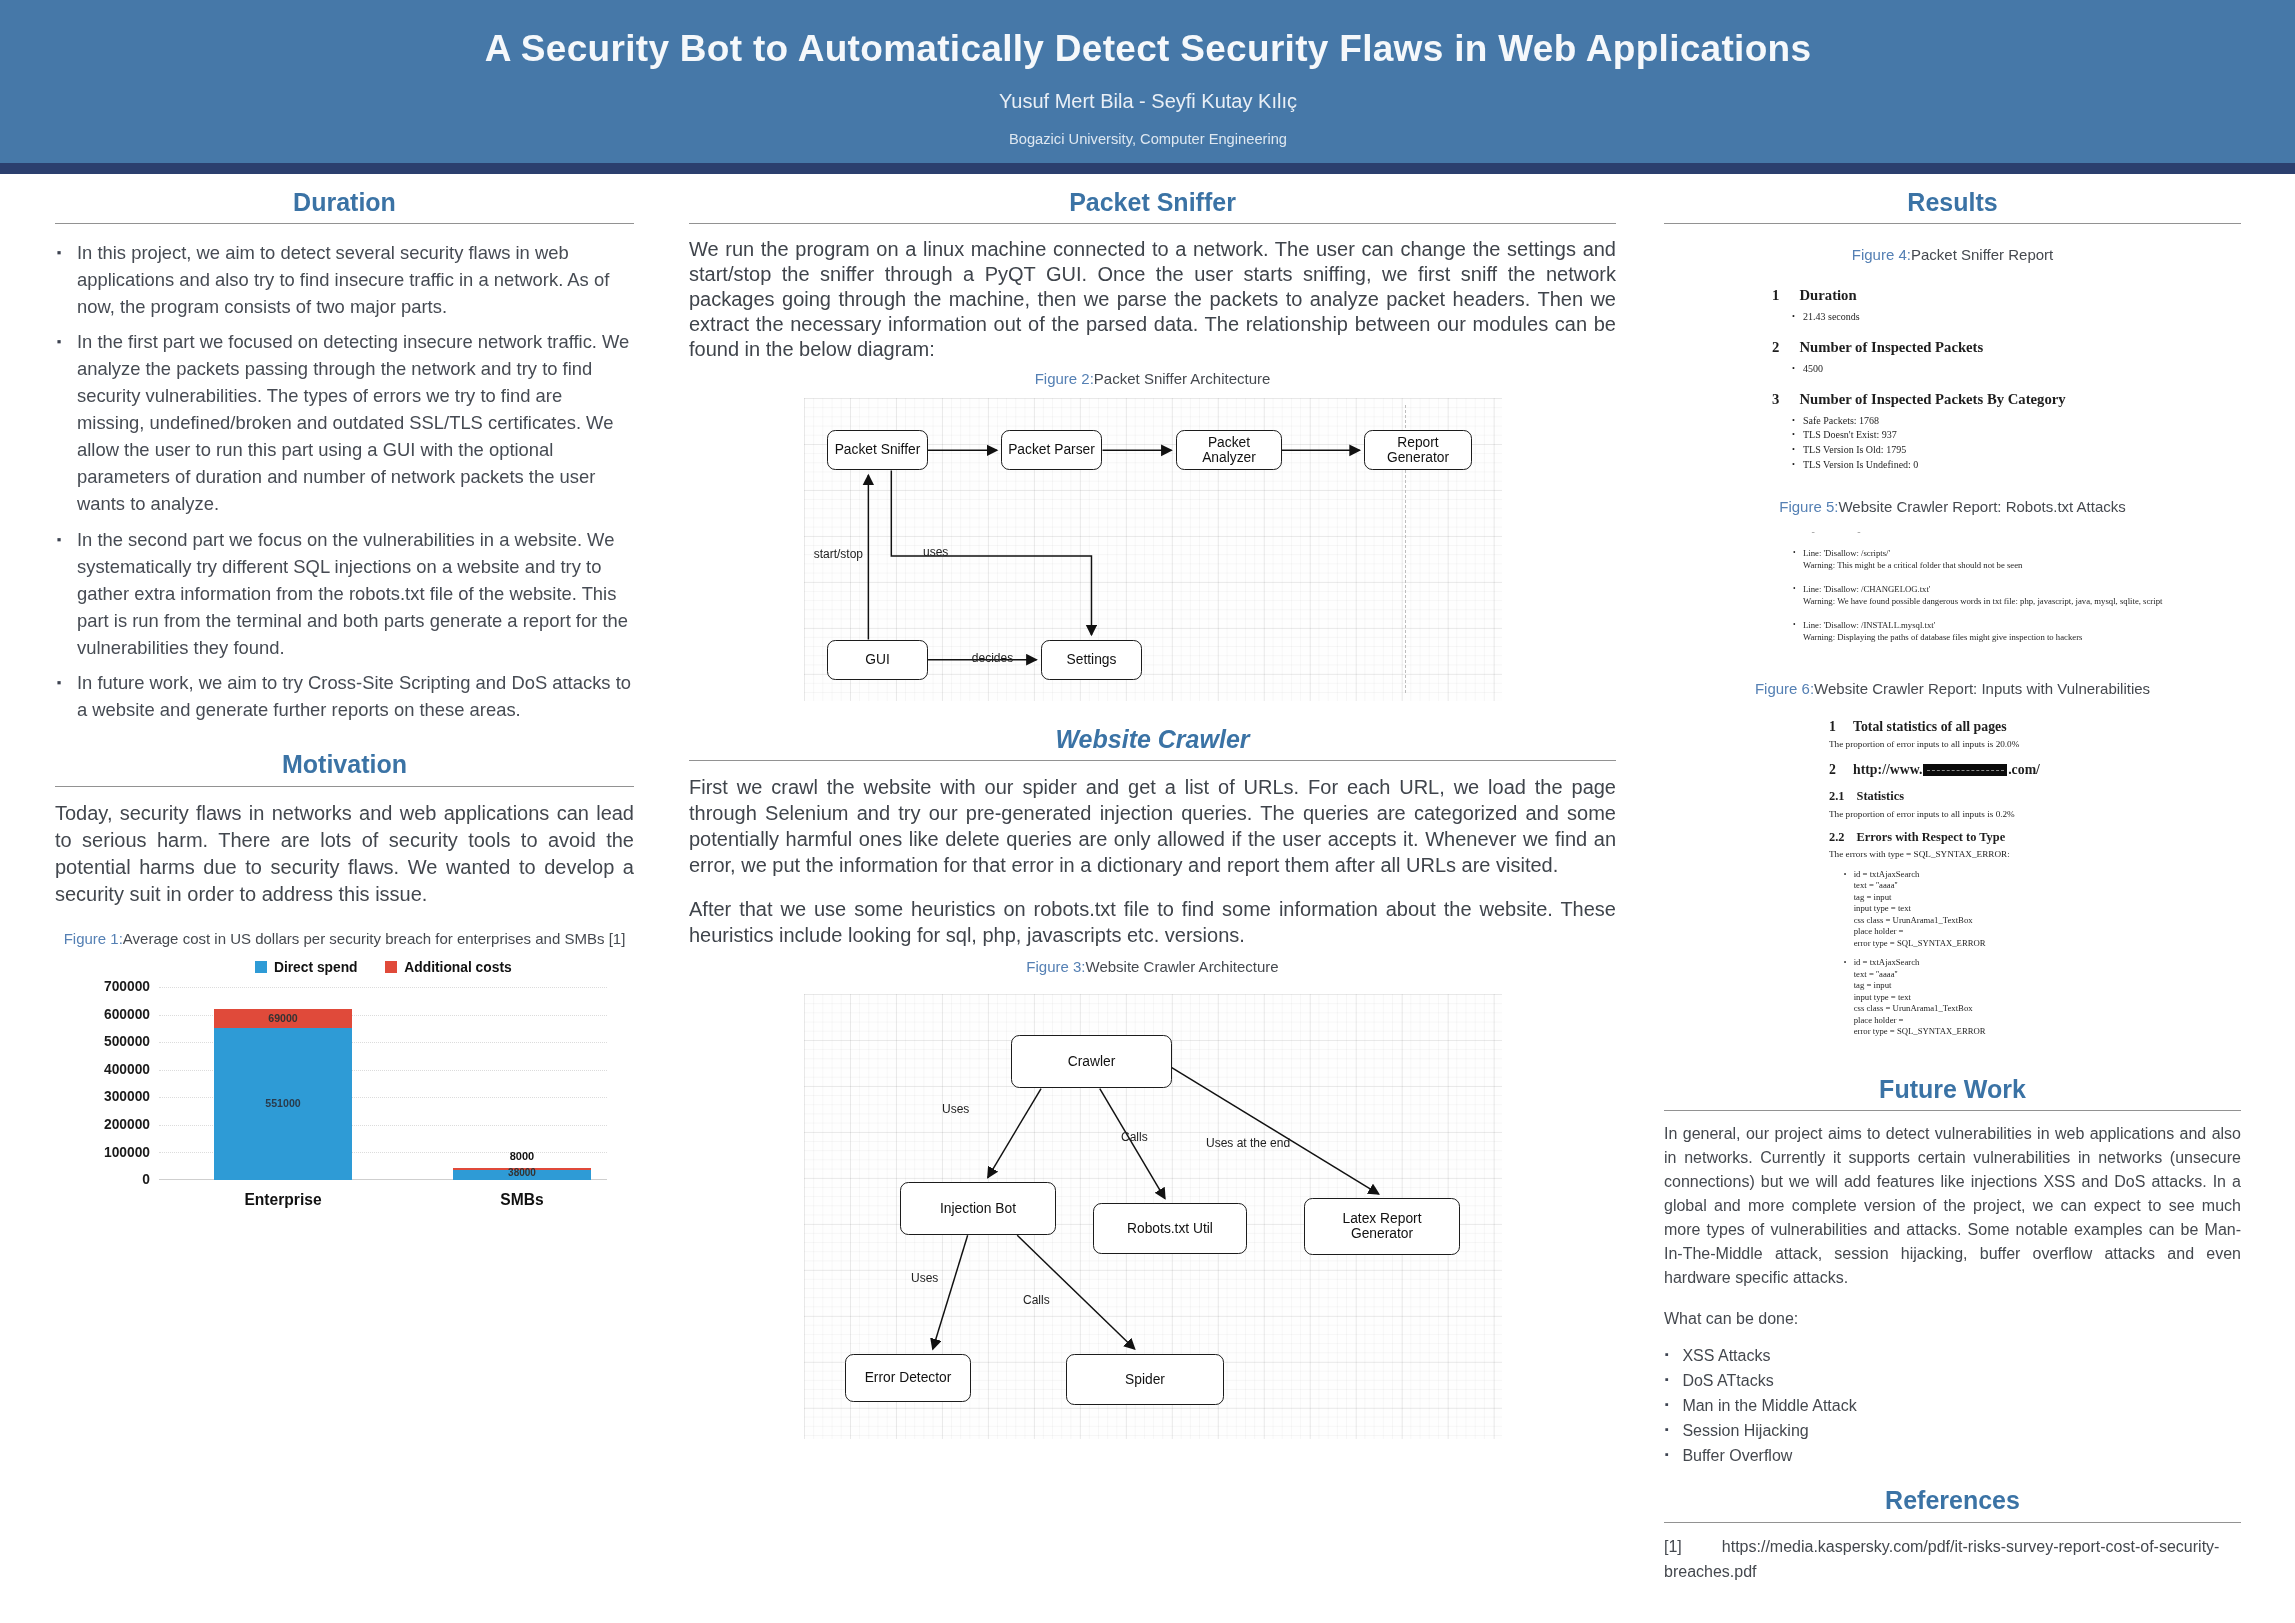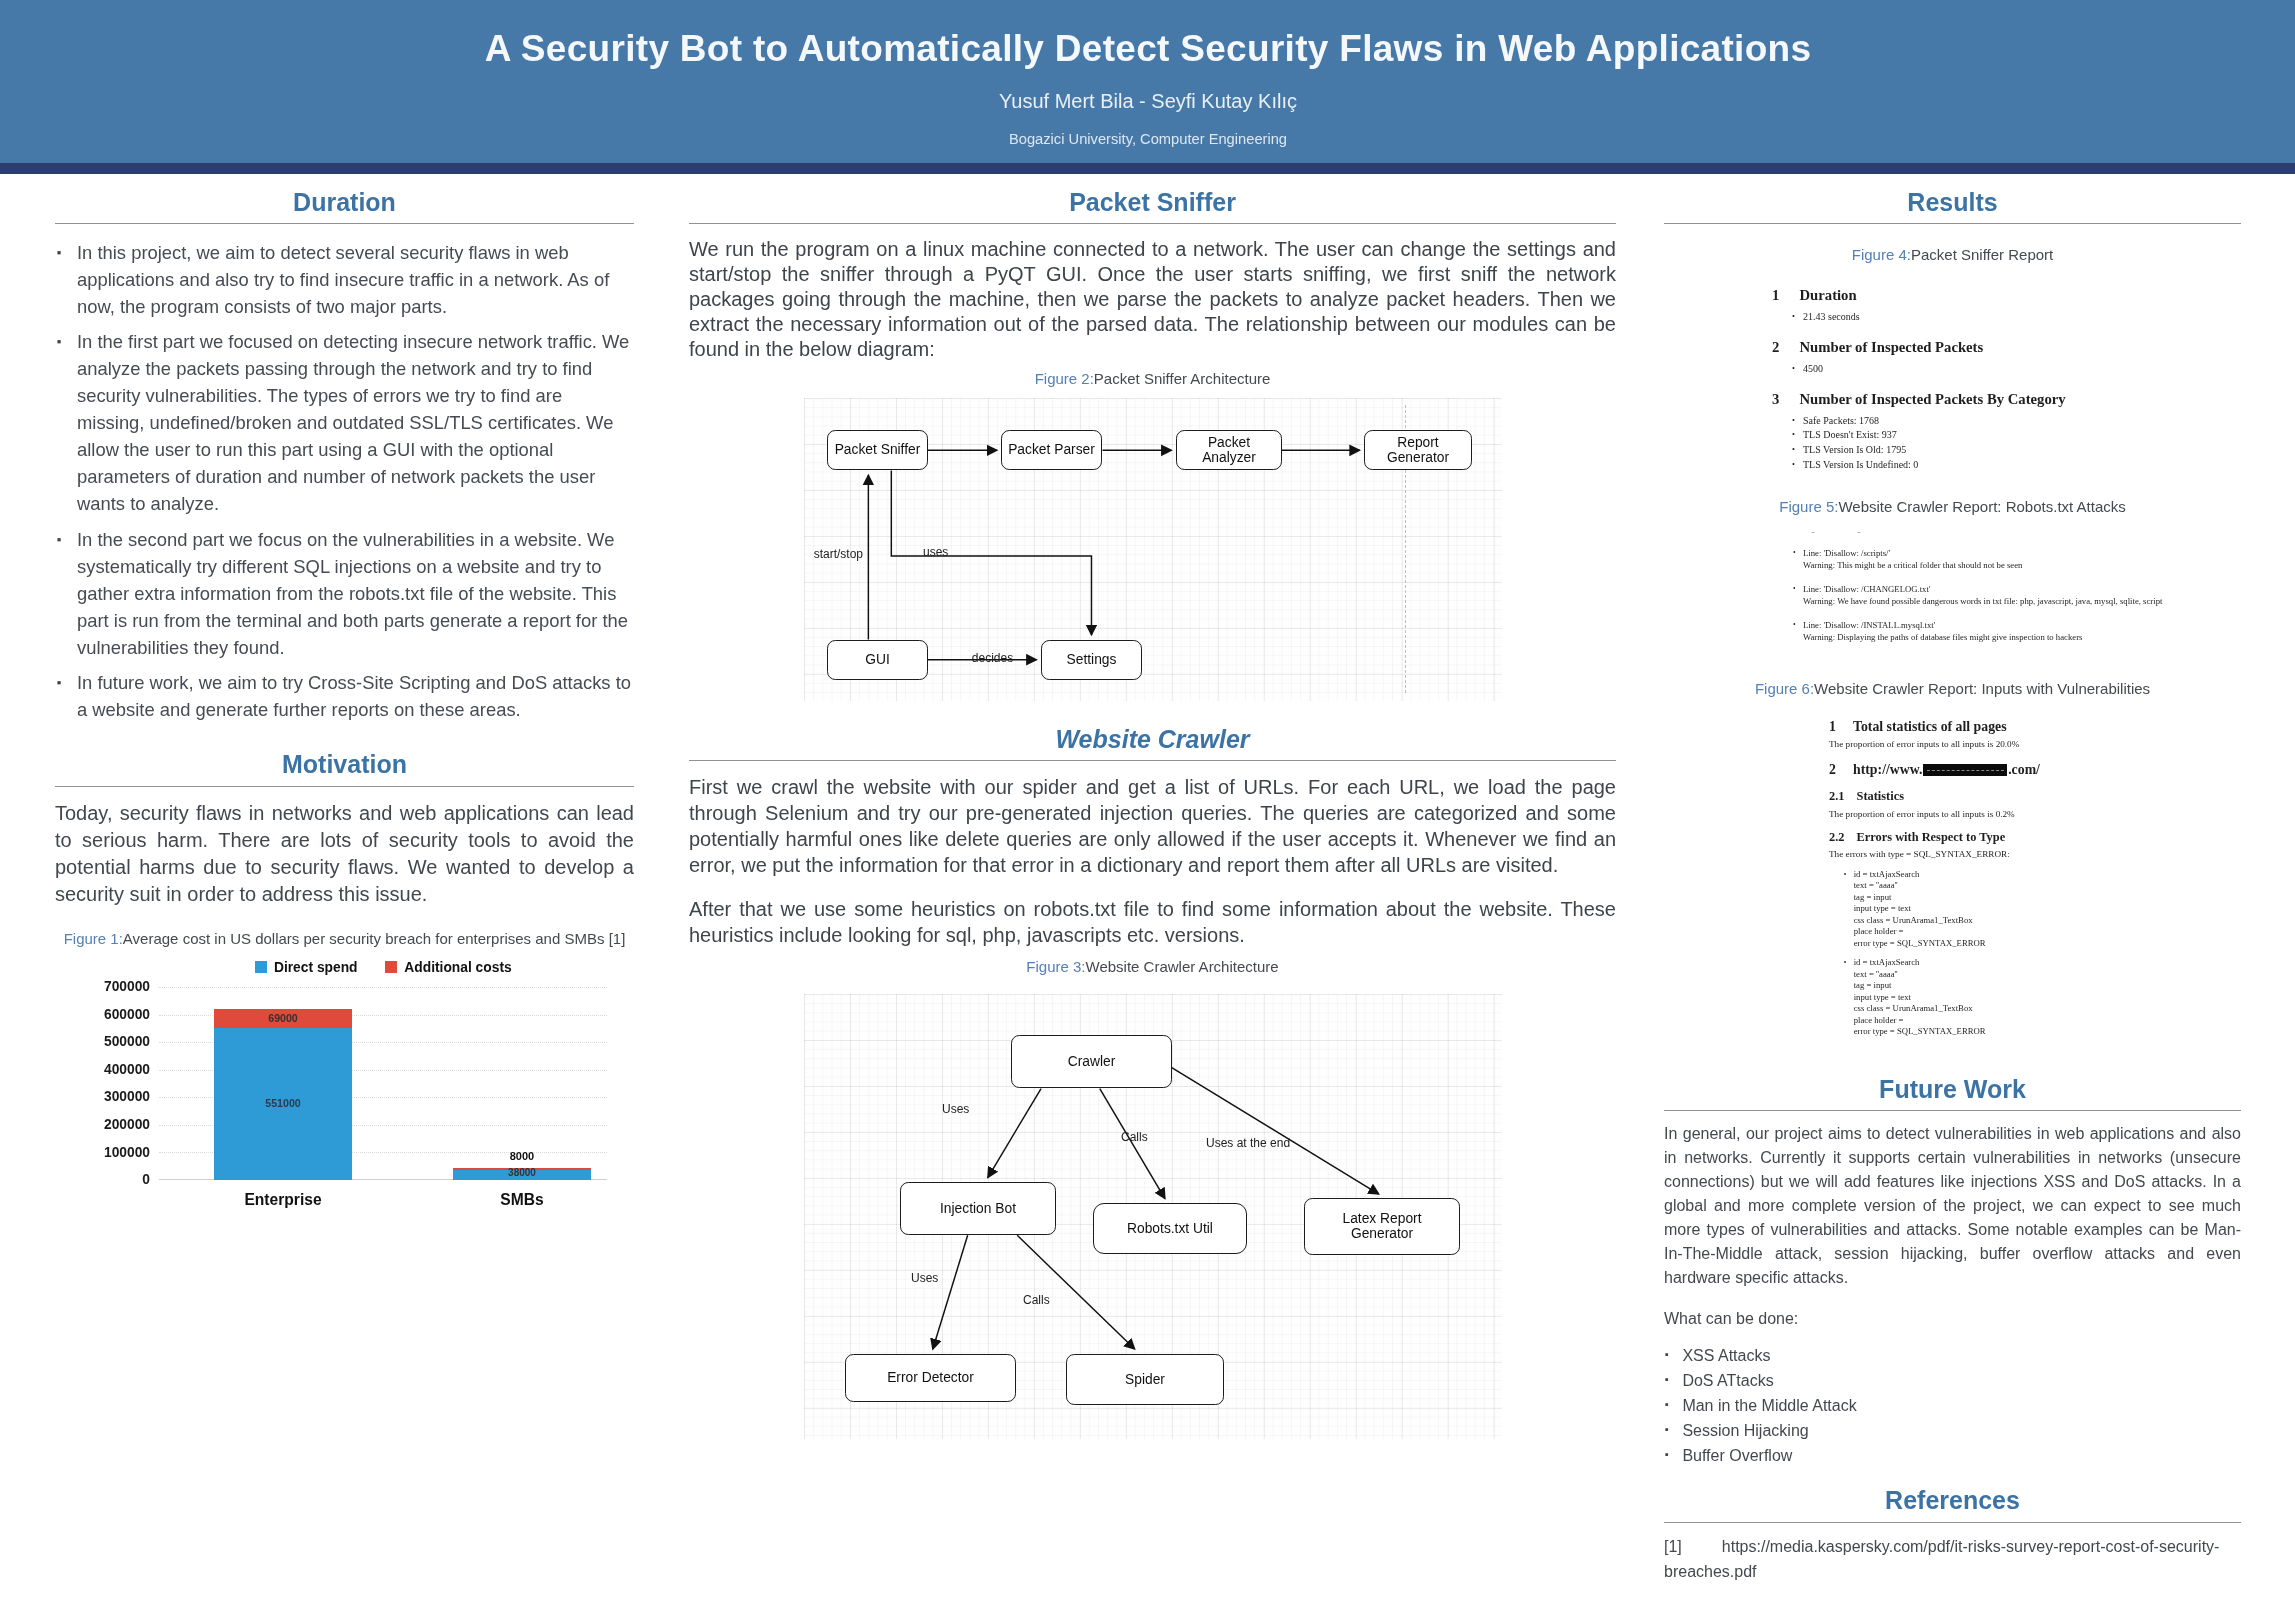--- a/index.html
+++ b/index.html
@@ -238,23 +238,23 @@
           </marker>
         </defs>
         <line x1="258" y1="103" x2="200" y2="200" stroke="#111" stroke-width="1.6" marker-end="url(#arr3)"></line>
         <line x1="322" y1="103" x2="393" y2="223" stroke="#111" stroke-width="1.6" marker-end="url(#arr3)"></line>
         <line x1="400" y1="80" x2="626" y2="218" stroke="#111" stroke-width="1.6" marker-end="url(#arr3)"></line>
         <line x1="178" y1="263" x2="140" y2="387" stroke="#111" stroke-width="1.6" marker-end="url(#arr3)"></line>
         <line x1="232" y1="263" x2="360" y2="387" stroke="#111" stroke-width="1.6" marker-end="url(#arr3)"></line>
       </svg>
       <div class="node" style="left:207px; top:41px; width:161px; height:53px;">Crawler</div>
       <div class="node" style="left:96px; top:188px; width:156px; height:53px;">Injection Bot</div>
-      <div class="node" style="left:289px; top:209px; width:154px; height:51px;border-radius:11px;">Robots.txt Util</div>
+      <div class="node" style="left:289px; top:209px; width:154px; height:51px;">Robots.txt Util</div>
       <div class="node" style="left:500px; top:204px; width:156px; height:57px;">Latex Report Generator</div>
-      <div class="node" style="left:41px; top:360px; width:171px; height:48px;">Error Detector</div>
+      <div class="node" style="left:41px; top:360px; width:126px; height:48px;">Error Detector</div>
       <div class="node" style="left:262px; top:360px; width:158px; height:51px;">Spider</div>
       <div class="edge-label" style="left:138px; top:108px;">Uses</div>
       <div class="edge-label" style="left:317px; top:136px;">Calls</div>
       <div class="edge-label" style="left:402px; top:142px;">Uses at the end</div>
       <div class="edge-label" style="left:107px; top:277px;">Uses</div>
       <div class="edge-label" style="left:219px; top:299px;">Calls</div>
     </div>
   </div>
 
   <div class="col" id="col-right">

